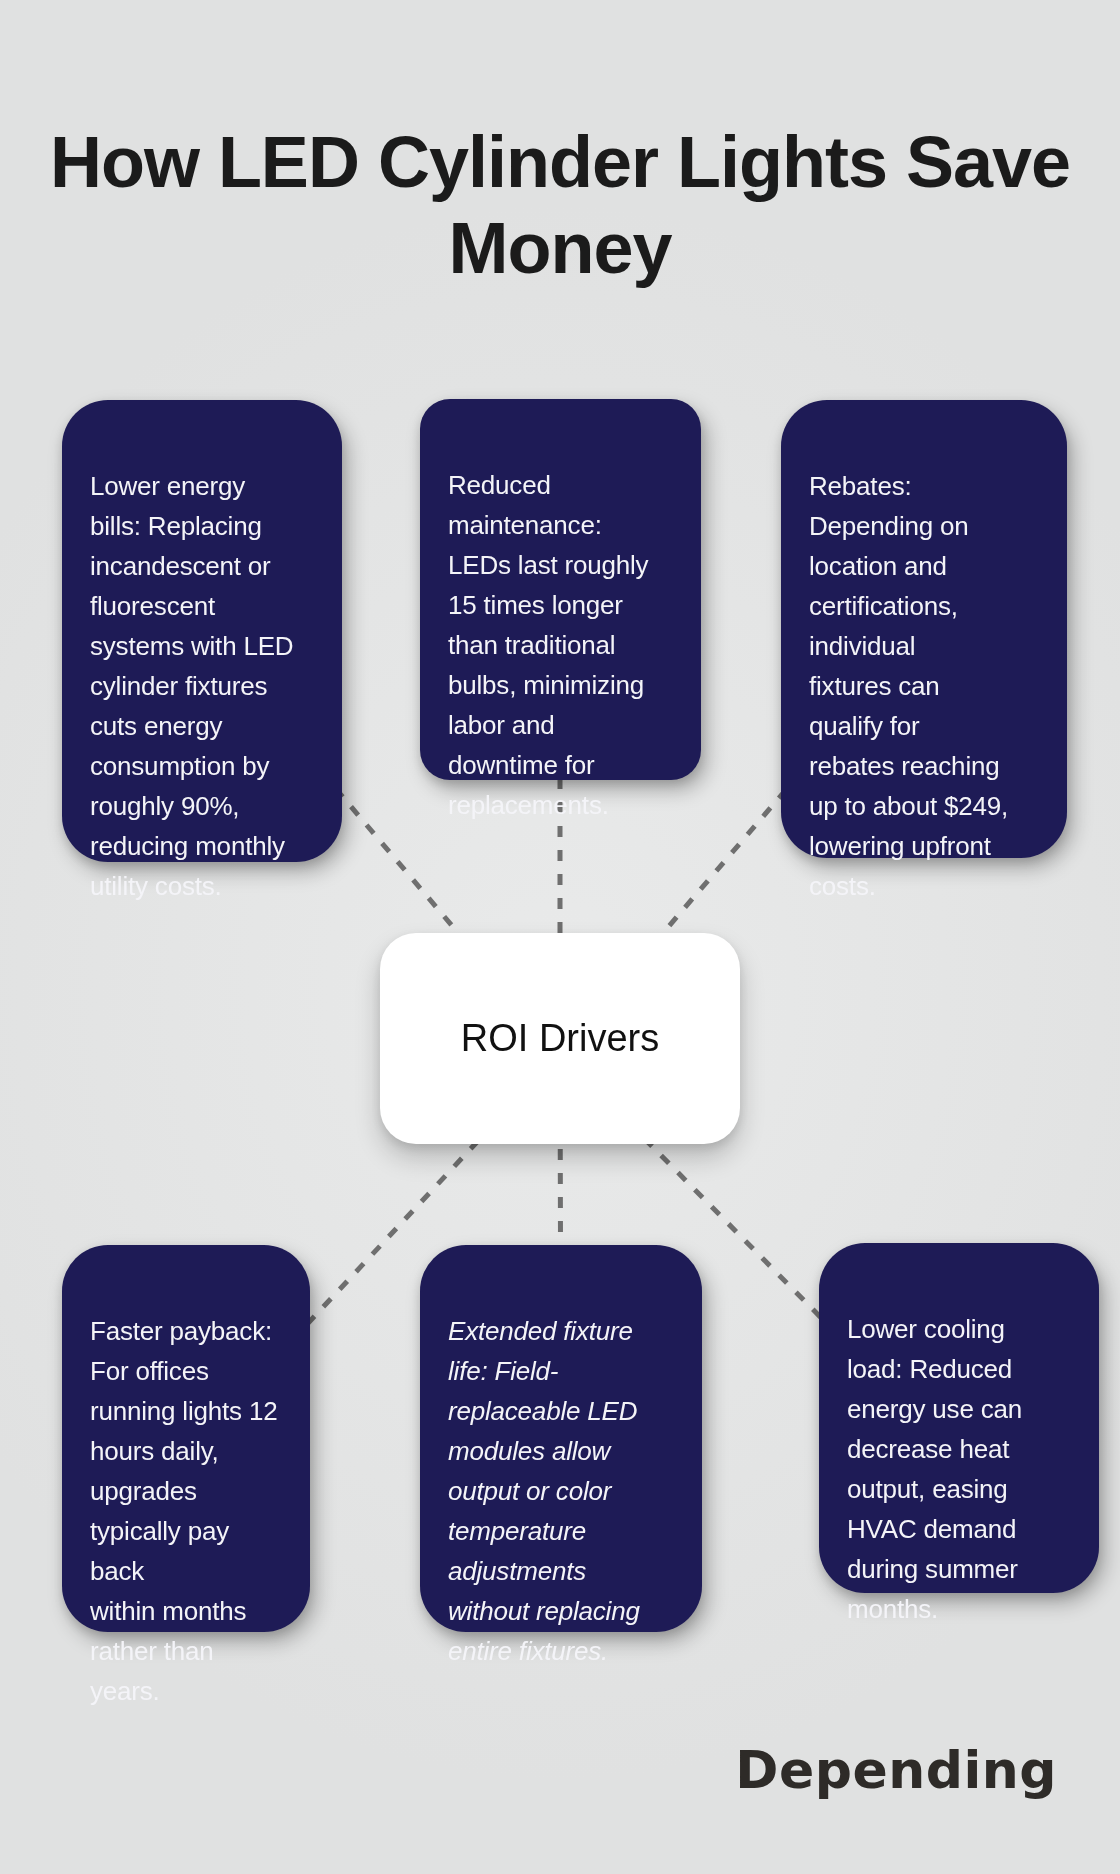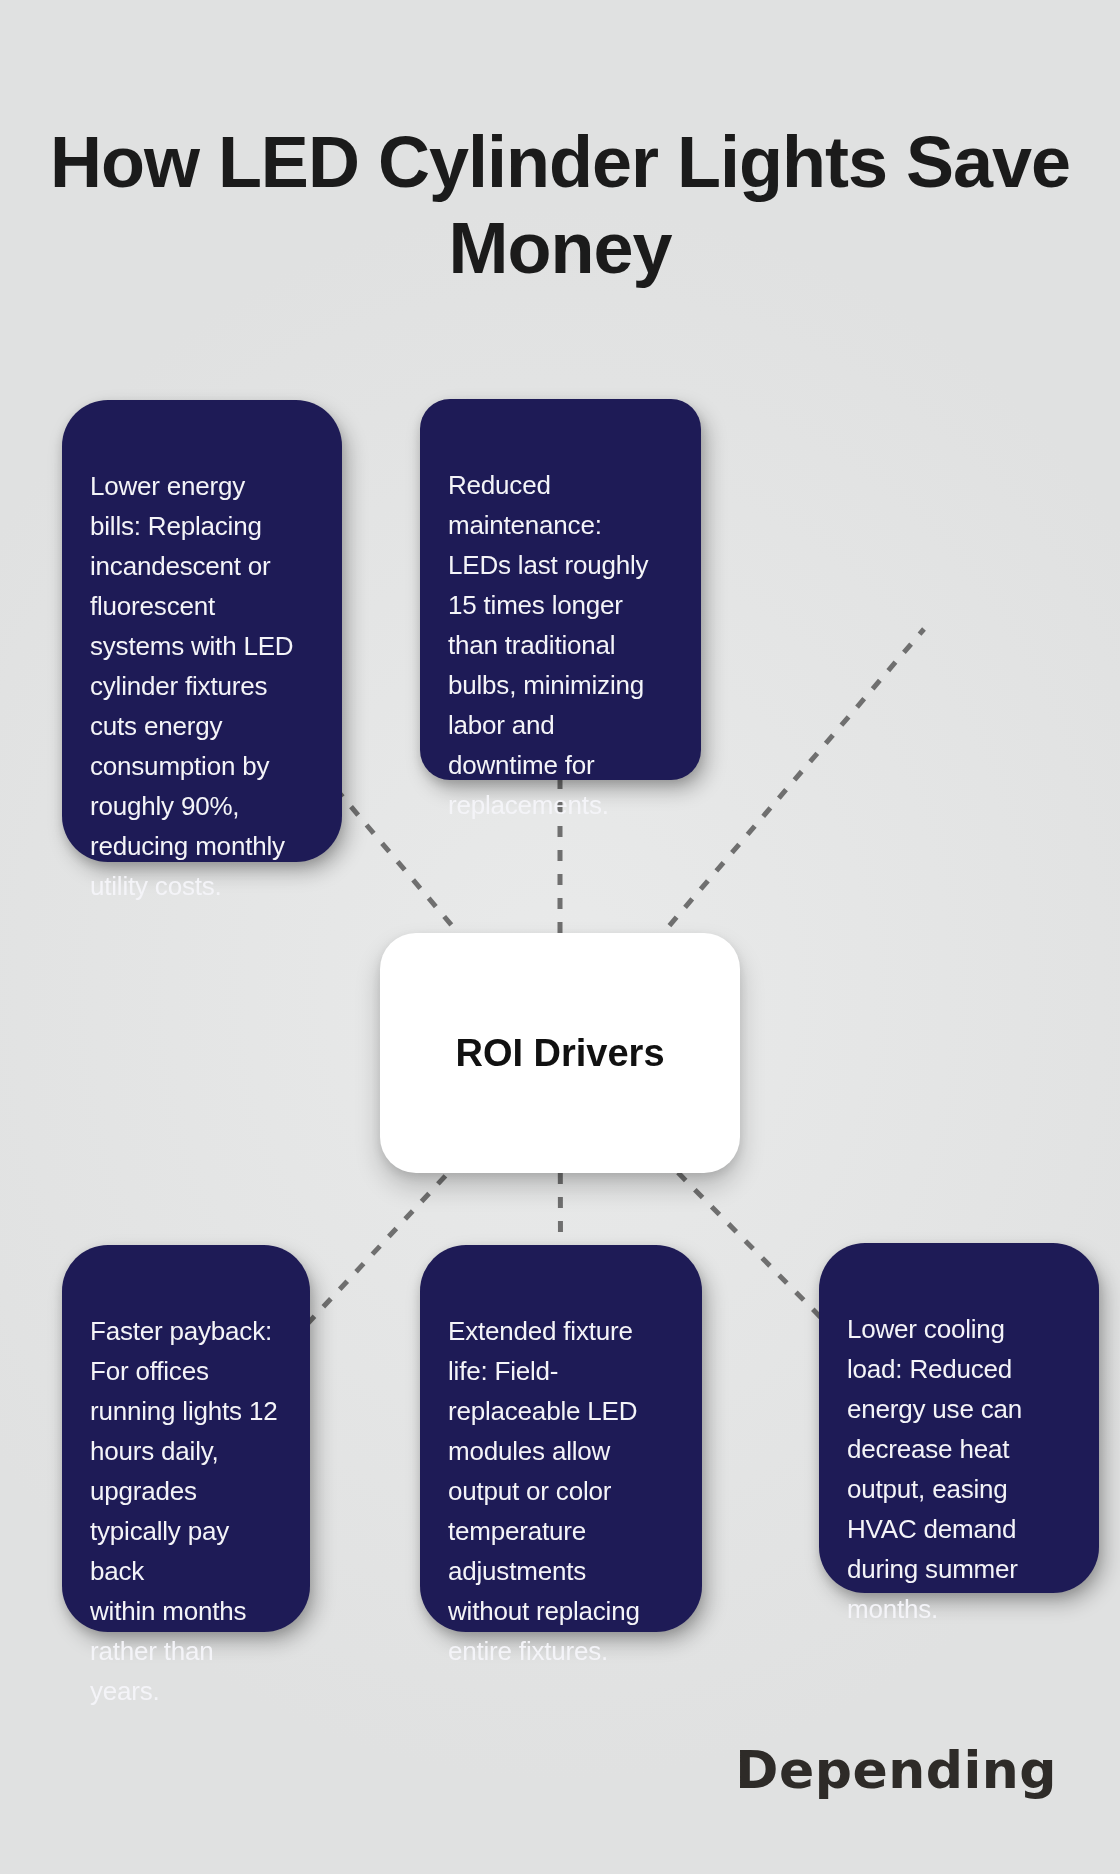--- a/index.html
+++ b/index.html
@@ -57,34 +57,34 @@
     font-size: 26px;
     line-height: 40px;
     letter-spacing: -0.2px;
     white-space: pre-line;
     box-shadow: 6px 10px 20px rgba(0,0,0,0.28), 0 4px 10px rgba(0,0,0,0.12);
   }
   .card-1 { left: 62px;  top: 400px;  width: 280px; height: 462px; }
   .card-2 { left: 420px; top: 399px;  width: 281px; height: 381px; border-radius: 30px; }
   .card-3 { left: 781px; top: 400px;  width: 286px; height: 458px; }
   .card-4 { left: 62px;  top: 1245px; width: 248px; height: 387px; }
-  .card-5 { left: 420px; top: 1245px; width: 282px; height: 387px; }
+  .card-5 { left: 420px; top: 1245px; width: 282px; height: 387px; font-style: italic; }
   .card-6 { left: 819px; top: 1243px; width: 280px; height: 350px; }
 
   .center-node {
     position: absolute;
     left: 380px; top: 933px;
-    width: 360px; height: 240px;
+    width: 360px; height: 211px;
     background: var(--center-bg);
     border-radius: 36px;
     display: flex;
     align-items: center;
     justify-content: center;
     font-size: 38px;
-    font-weight: 700;
+    font-weight: 400;
     color: var(--center-text);
     box-shadow: 0 14px 26px rgba(0,0,0,0.2), 0 4px 10px rgba(0,0,0,0.1);
   }
 
   .brand {
     position: absolute;
     right: 63px;
     top: 1740px;
     font-family: "DejaVu Sans", "Liberation Sans", sans-serif;
     font-size: 52px;
@@ -129,20 +129,33 @@
 maintenance:
 LEDs last roughly
 15 times longer
 than traditional
 bulbs, minimizing
 labor and
 downtime for
 replacements.</span>
   </div>
 
+  <div class="card card-3">
+    <span>Rebates:
+Depending on
+location and
+certifications,
+individual
+fixtures can
+qualify for
+rebates reaching
+up to about $249,
+lowering upfront
+costs.</span>
+  </div>
 
   <div class="center-node">
     <span>ROI Drivers</span>
   </div>
 
   <div class="card card-4">
     <span>Faster payback:
 For offices
 running lights 12
 hours daily,

